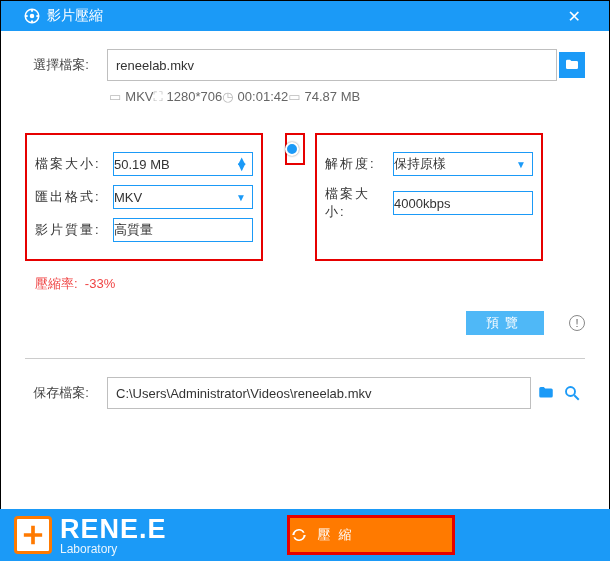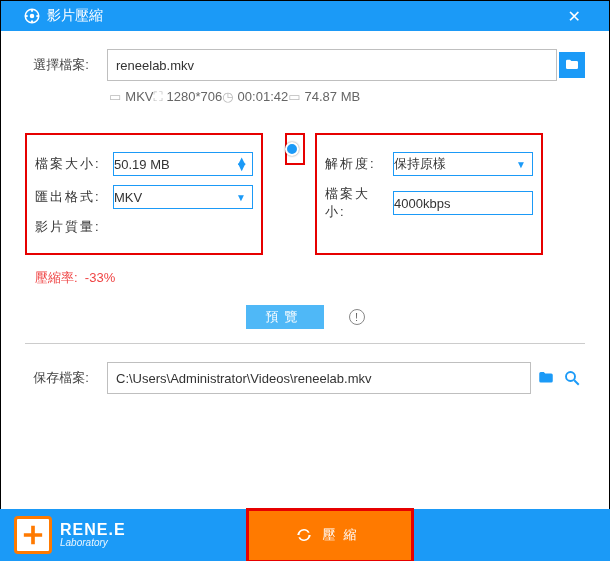--- a/index.html
+++ b/index.html
@@ -22,32 +22,32 @@
 .panel-right{flex:1;display:flex;gap:10px}
 .sliderbox{border:2px solid #e60000;height:32px;display:flex;align-items:center;padding:0 8px;position:relative}
 .slider-track{height:4px;background:#ff7a00;flex:1;border-radius:2px;position:relative}
 .slider-thumb{width:14px;height:14px;border-radius:50%;background:#1b9af7;border:2px solid #fff;box-shadow:0 0 2px rgba(0,0,0,.5);position:absolute;right:-4px;top:-5px}
 .prow{display:flex;align-items:center;margin:9px 0}
 .plabel{width:72px;color:#333;margin-right:6px;letter-spacing:2px}
 .pctl{width:140px;height:24px;border:1px solid #1b9af7;display:flex;align-items:center;justify-content:flex-start;color:#333;font-size:12px;position:relative;background:#fff}
 .pctl .caret{position:absolute;right:6px;color:#1b9af7;font-size:10px}
 .pctl .spin{position:absolute;right:4px;display:flex;flex-direction:column;line-height:6px;color:#1b9af7;font-size:9px}
 .compr{margin:14px 0 18px 10px;color:#ef4444}
-.previewrow{display:flex;align-items:center;justify-content:center;gap:25px;margin-bottom:14px}
+.previewrow{display:flex;align-items:center;justify-content:flex-end;gap:25px;margin-bottom:23px}
 .previewbtn{background:#4fb8f7;color:#fff;width:78px;height:24px;display:flex;align-items:center;justify-content:center;letter-spacing:6px;cursor:pointer}
 .infoicon{width:16px;height:16px;border:1px solid #888;border-radius:50%;display:flex;align-items:center;justify-content:center;color:#666;font-size:11px}
 .hr{border-top:1px solid #ccc;margin:0 0 18px}
 .footer{position:absolute;bottom:0;left:0;right:0;height:52px;background:#1b9af7;display:flex;align-items:center;padding:0 14px}
 .logo{display:flex;align-items:center;gap:8px}
 .logobox{width:38px;height:38px;background:#fff;border:3px solid #ff7a00;border-radius:4px;display:flex;align-items:center;justify-content:center}
 .logobox svg{width:22px;height:22px}
 .logotext{color:#fff;font-family:Arial;line-height:1}
-.logotext .big{font-size:16px;font-weight:700;letter-spacing:1px}
-.logotext .small{font-size:10px;font-style:italic;opacity:.9}
-.compressbtn{margin-left:120px;border:3px solid #e60000;background:#ff7a00;color:#fff;width:168px;height:55px;display:flex;align-items:center;justify-content:center;gap:10px;font-size:16px;letter-spacing:8px;cursor:pointer}
+.logotext .big{font-size:27px;font-weight:700;letter-spacing:1px}
+.logotext .small{font-size:12px;opacity:.9}
+.compressbtn{margin-left:120px;border:3px solid #e60000;background:#ff7a00;color:#fff;width:168px;height:40px;display:flex;align-items:center;gap:10px;font-size:16px;letter-spacing:8px;cursor:pointer}
 .compressbtn .reload{width:18px;height:18px}
 </style>
 </head>
 <body>
 
 <div class="titlebar">
   <span class="tb-icon">
     <svg viewBox="0 0 24 24" fill="#fff">
         <circle cx="12" cy="12" r="9" fill="none" stroke="#fff" stroke-width="2"></circle>
         <circle cx="12" cy="12" r="3"></circle>
@@ -93,20 +93,23 @@
       </div>
       <div class="prow">
         <div class="plabel">匯出格式:</div>
         <div class="pctl">
           <span>MKV</span>
           <span class="caret">▼</span>
         </div>
       </div>
       <div class="prow">
         <div class="plabel">影片質量:</div>
+        <div class="pctl">
+          <span>高質量</span>
+        </div>
       </div>
     </div>
 
     <div class="panel-right">
       <div class="sliderbox">
         <div class="slider-track">
           <div class="slider-thumb"></div>
         </div>
       </div>
       <div class="redbox">

